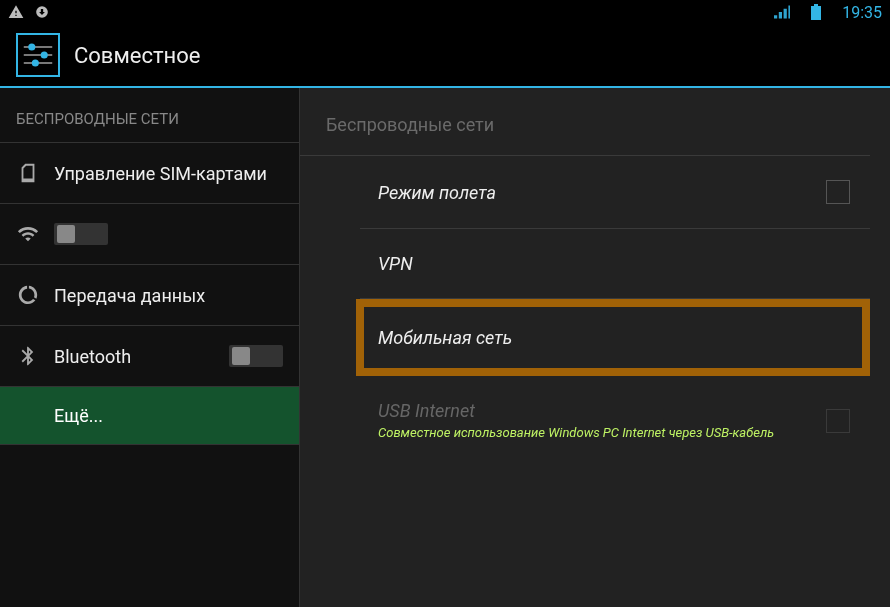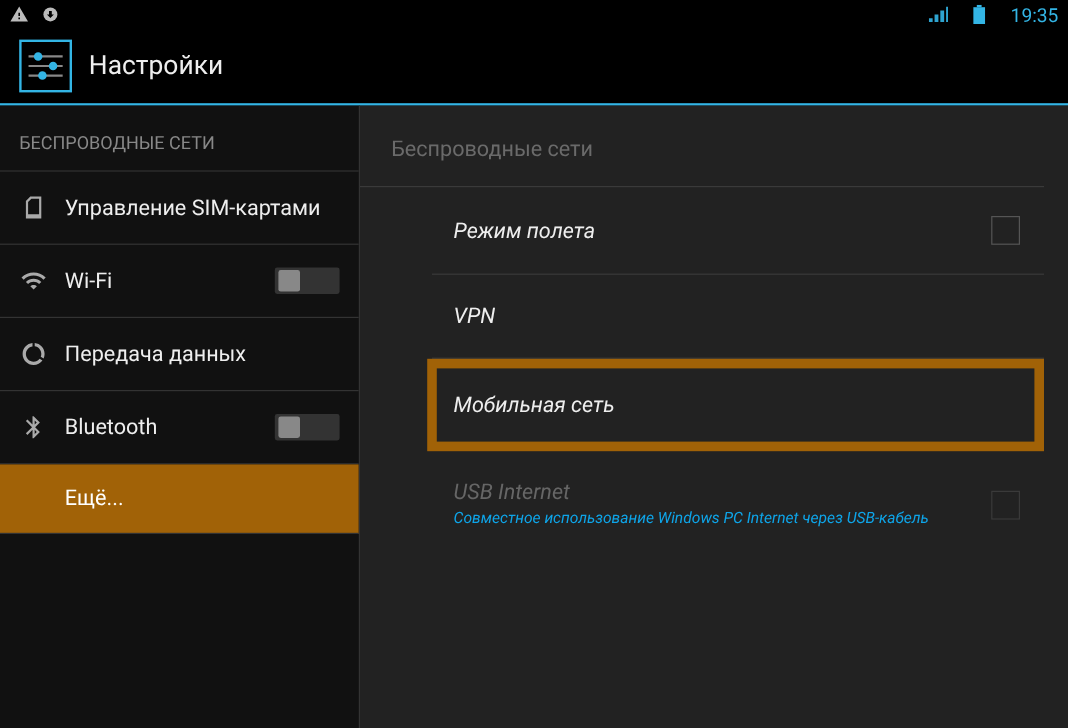--- a/index.html
+++ b/index.html
@@ -61,21 +61,21 @@
     gap: 14px;
     padding: 18px 16px;
     border-bottom: 1px solid #333;
     font-size: 18px;
     color: #eee;
     cursor: pointer;
     position: relative;
   }
   .sidebar-item .icon { width: 24px; height: 24px; display: flex; align-items: center; justify-content: center; color: #aaa; }
   .sidebar-item .lbl { flex: 1; white-space: nowrap; overflow: hidden; text-overflow: ellipsis; }
-  .sidebar-item.selected { background: #a16207; color: #fff; }
+  .sidebar-item.selected { background: #14532d; color: #fff; }
   .sidebar-item.no-icon { padding-left: 54px; }
   .toggle {
     width: 54px; height: 22px;
     background: #333;
     border-radius: 2px;
     position: relative;
   }
   .toggle .knob {
     position: absolute;
     left: 3px; top: 2px;
@@ -100,21 +100,21 @@
     padding: 24px 20px 24px 18px;
     border-bottom: 1px solid #3a3a3a;
     display: flex;
     align-items: center;
     gap: 12px;
     cursor: pointer;
     font-style: italic;
   }
   .list-item .ttl { font-size: 18px; color: #eee; }
   .list-item.disabled .ttl { color: #666; }
-  .list-item .sub { font-size: 13px; color: #0ea5e9; margin-top: 4px; line-height: 1.3; }
+  .list-item .sub { font-size: 13px; color: #bef264; margin-top: 4px; line-height: 1.3; }
   .list-item .txt { flex: 1; }
   .checkbox {
     width: 24px; height: 24px;
     border: 1px solid #555;
   }
   .highlight {
     border: 8px solid #a16207;
     margin-left: 56px;
     padding-left: 14px !important;
     padding-top: 20px !important;
@@ -158,21 +158,21 @@
   <div class="app-icon">
     <svg width="34" height="34" viewBox="0 0 36 36">
       <line x1="2" y1="9" x2="34" y2="9" stroke="#888" stroke-width="2"></line>
       <circle cx="11" cy="9" r="4" fill="#33b5e5"></circle>
       <line x1="2" y1="18" x2="34" y2="18" stroke="#888" stroke-width="2"></line>
       <circle cx="25" cy="18" r="4" fill="#33b5e5"></circle>
       <line x1="2" y1="27" x2="34" y2="27" stroke="#888" stroke-width="2"></line>
       <circle cx="15" cy="27" r="4" fill="#33b5e5"></circle>
     </svg>
   </div>
-  <h1>Настройки</h1>
+  <h1>Совместное</h1>
 </div>
 
 <div class="content">
 
   <div class="sidebar">
     <div class="section-header">БЕСПРОВОДНЫЕ СЕТИ</div>
 
     <div class="sidebar-item">
       <span class="icon">
         <svg width="22" height="22" viewBox="0 0 24 24">
@@ -181,21 +181,20 @@
       </span>
       <span class="lbl">Управление SIM-картами</span>
     </div>
 
     <div class="sidebar-item">
       <span class="icon">
         <svg width="22" height="22" viewBox="0 0 24 24">
             <path fill="#aaa" d="M1 9l2 2c4.97-4.97 13.03-4.97 18 0l2-2C16.93 2.93 7.08 2.93 1 9zm8 8l3 3 3-3c-1.65-1.66-4.34-1.66-6 0zm-4-4l2 2c2.76-2.76 7.24-2.76 10 0l2-2C15.14 9.14 8.87 9.14 5 13z"></path>
           </svg>
       </span>
-      <span class="lbl">Wi-Fi</span>
       <div class="toggle">
           <div class="knob"></div>
         </div>
     </div>
 
     <div class="sidebar-item">
       <span class="icon">
         <svg width="22" height="22" viewBox="0 0 24 24">
             <path fill="#aaa" d="M13 2v3c3.39.49 6 3.39 6 6.92 0 .9-.18 1.75-.5 2.54l2.6 1.53c.56-1.24.9-2.62.9-4.07 0-5.19-3.95-9.45-9-9.92zM12 19c-3.87 0-7-3.13-7-7 0-3.53 2.61-6.43 6-6.92V2c-5.06.47-9 4.73-9 9.92 0 5.52 4.47 10 9.99 10 3.31 0 6.24-1.61 8.06-4.09l-2.6-1.53C16.17 17.98 14.21 19 12 19z"></path>
           </svg>

